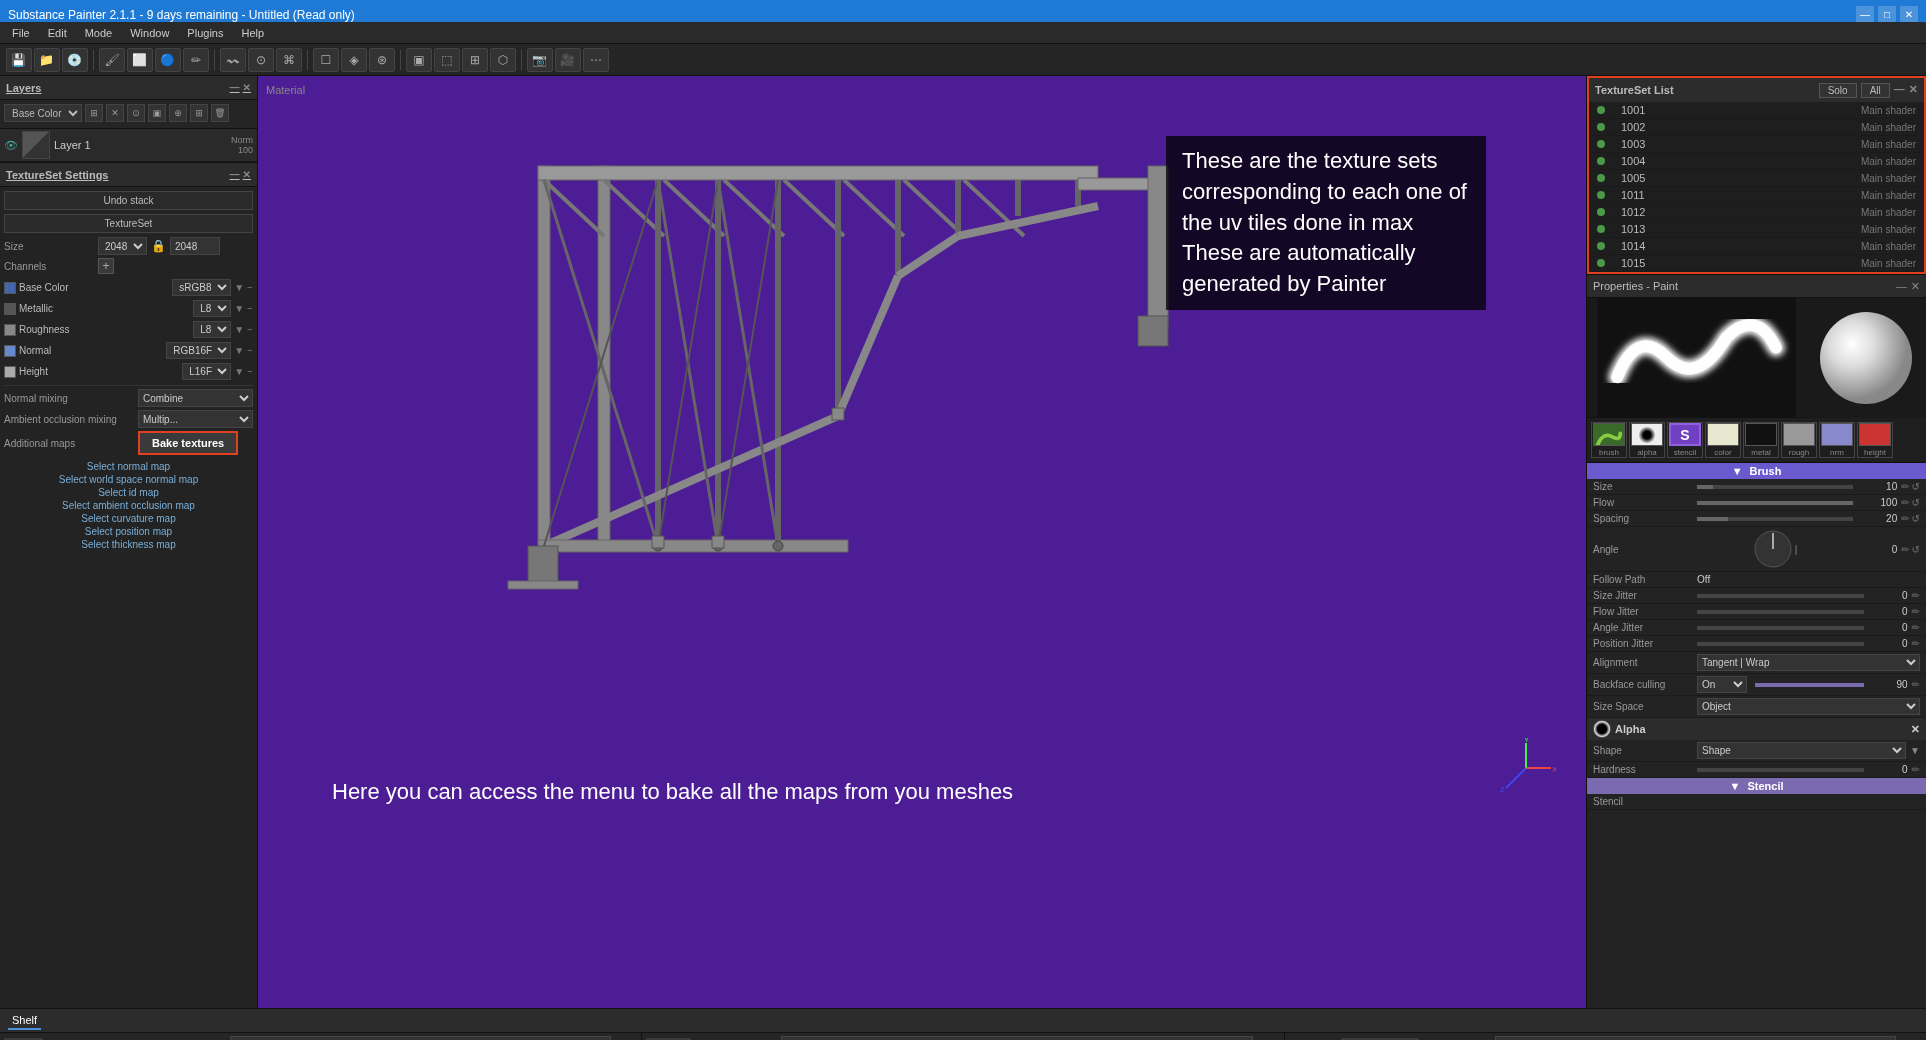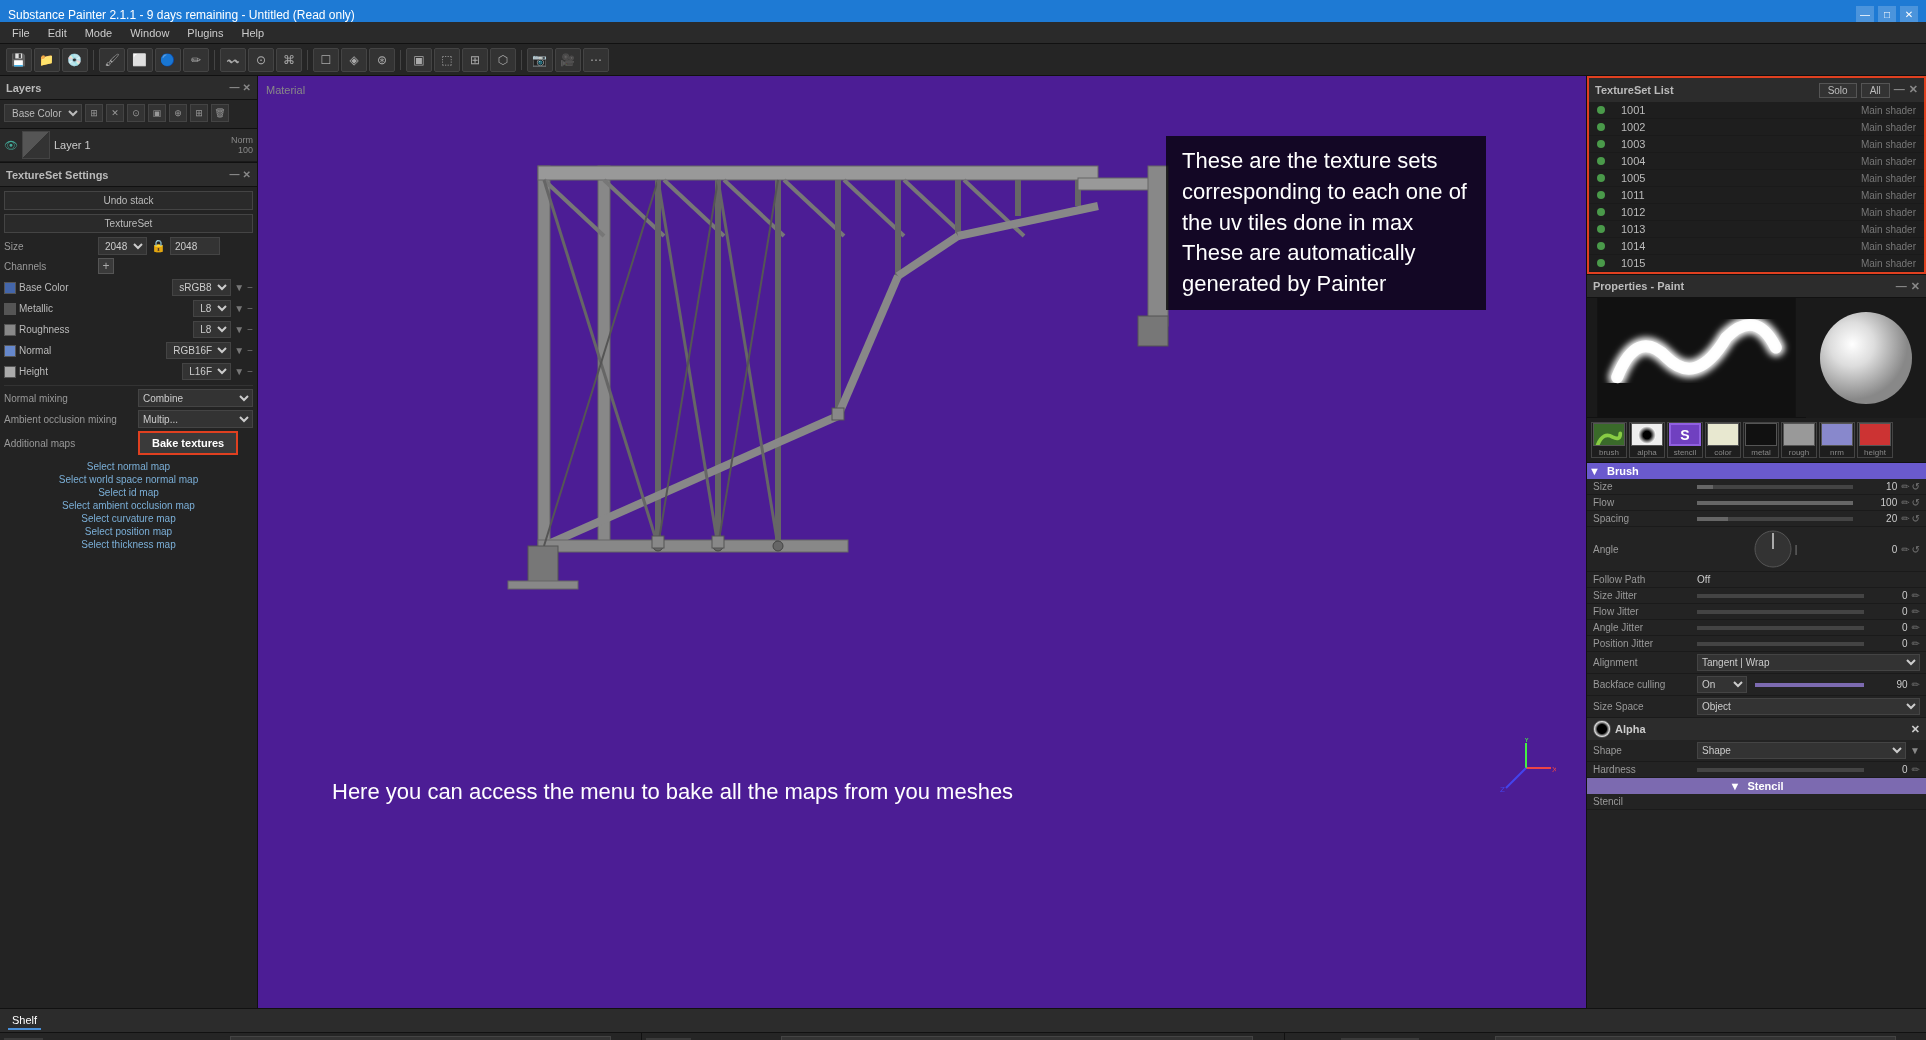--- a/index.html
+++ b/index.html
@@ -93,20 +93,21 @@
       height: 24px;
       background: #2c2c2c;
       display: flex;
       align-items: center;
       justify-content: space-between;
       padding: 0 6px;
       border-bottom: 1px solid #111;
       font-size: 11px;
       font-weight: bold;
       color: #bbb;
+      text-decoration: underline;
     }
     .panel-header-controls { display: flex; gap: 3px; }
     .panel-ctrl { font-size: 10px; color: #888; cursor: pointer; }
 
     
     #layer-controls {
       padding: 4px 4px;
       background: #252525;
       border-bottom: 1px solid #111;
     }
@@ -363,21 +364,21 @@
       background: #232323;
       overflow-y: auto;
     }
     .prop-header {
       height: 24px;
       background: #2c2c2c;
       display: flex;
       align-items: center;
       padding: 0 6px;
       font-size: 11px;
-      font-weight: bold;
+      font-weight: normal;
       color: #bbb;
       border-top: 1px solid #111;
       border-bottom: 1px solid #111;
     }
 
     
     #preview-area {
       display: flex;
       height: 120px;
       background: #1a1a1a;
@@ -425,20 +426,21 @@
     .mat-label {
       font-size: 8px;
       color: #888;
       margin-top: 2px;
     }
 
     
     .brush-section {
       background: #6a5acd;
       color: white;
+      text-align: center;
       padding: 2px;
       font-size: 11px;
       font-weight: bold;
       margin-bottom: 0;
     }
     .prop-row {
       display: flex;
       align-items: center;
       padding: 2px 6px;
       border-bottom: 1px solid #1a1a1a;

